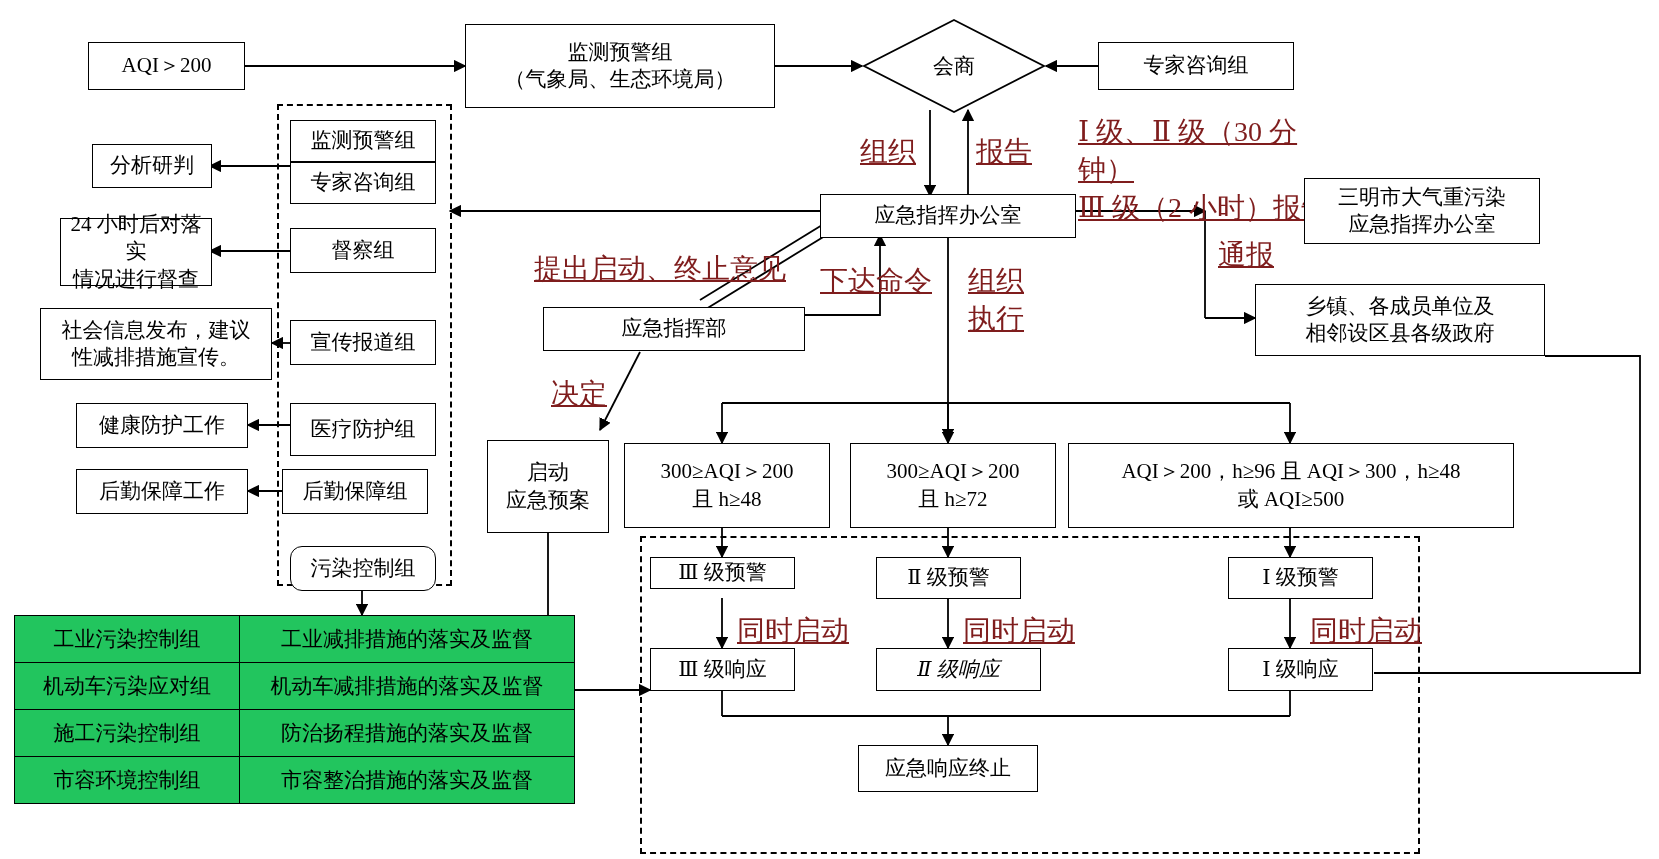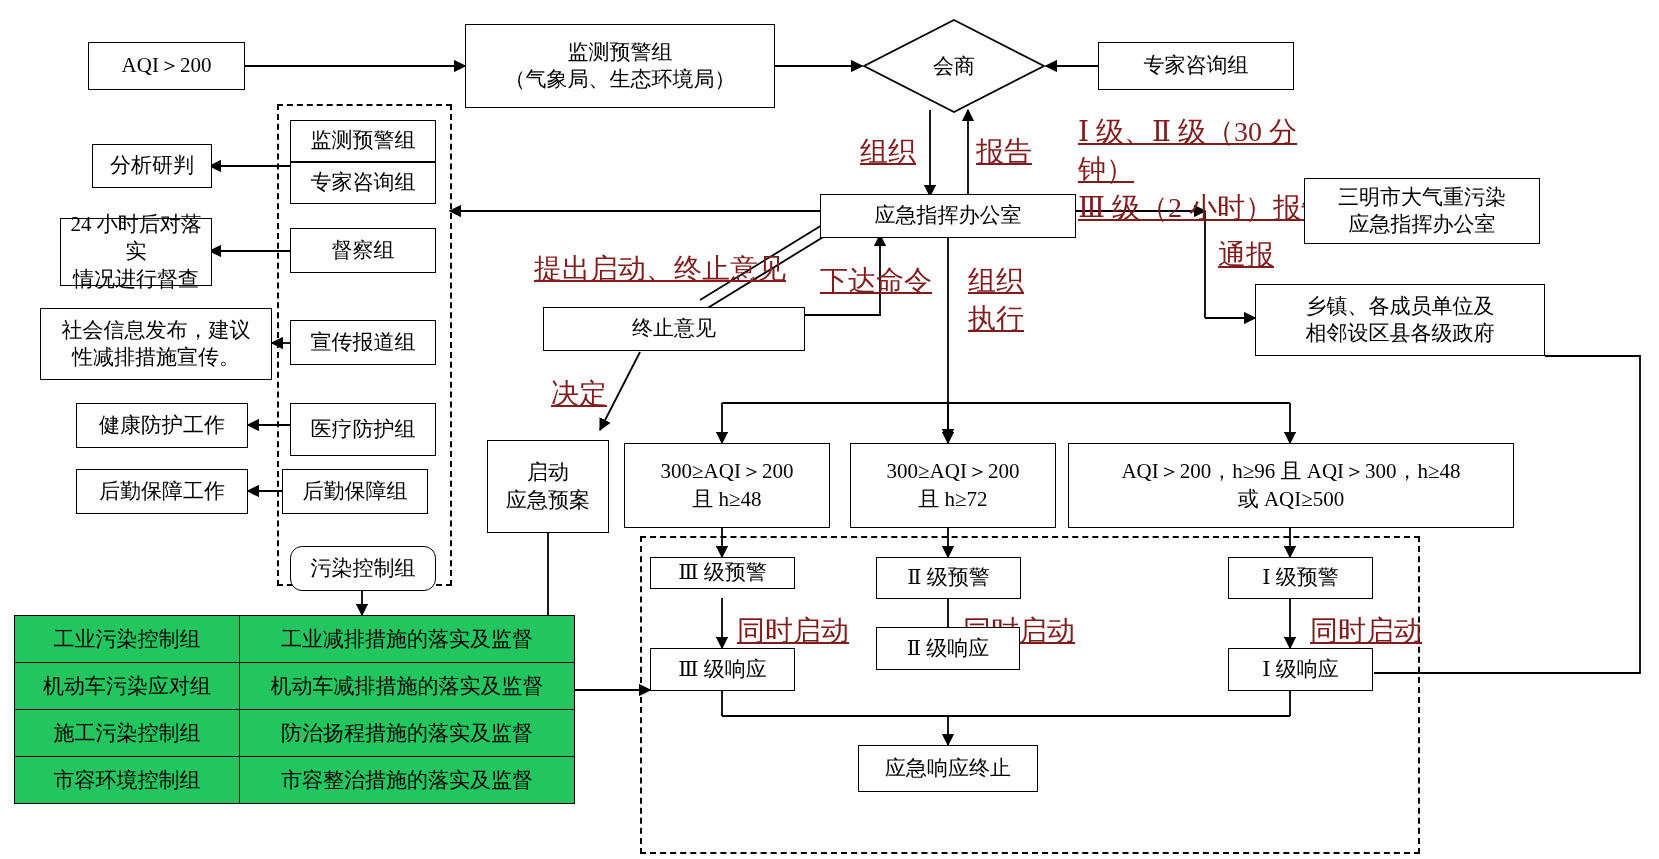--- a/index.html
+++ b/index.html
@@ -187,21 +187,21 @@
   <div class="box two-line" style="left:1255px; top:284px; width:290px; height:72px; white-space:pre-line;">乡镇、各成员单位及
 相邻设区县各级政府</div>
 
   <div class="box" style="left:820px; top:194px; width:256px; height:44px;">应急指挥办公室</div>
 
   <div class="label" style="left:534px; top:250px;">提出启动、终止意见</div>
   <div class="label" style="left:820px; top:262px;">下达命令</div>
   <div class="label multiline" style="left:968px; top:262px; width:60px; white-space:pre-line;">组织
 执行</div>
 
-  <div class="box" style="left:543px; top:307px; width:262px; height:44px;">终止意见</div>
+  <div class="box" style="left:543px; top:307px; width:262px; height:44px;">应急指挥部</div>
 
   <div class="label" style="left:551px; top:375px;">决定</div>
 
   <div class="box two-line" style="left:487px; top:440px; width:122px; height:93px; white-space:pre-line;">启动
 应急预案</div>
 
   <div class="box two-line" style="left:624px; top:443px; width:206px; height:85px; white-space:pre-line;">300≥AQI＞200
 且 h≥48</div>
   <div class="box two-line" style="left:850px; top:443px; width:206px; height:85px; white-space:pre-line;">300≥AQI＞200
 且 h≥72</div>
@@ -210,21 +210,21 @@
 
   <div class="box" style="left:650px; top:557px; width:145px; height:32px;">Ⅲ 级预警</div>
   <div class="box" style="left:876px; top:557px; width:145px; height:42px;">Ⅱ 级预警</div>
   <div class="box" style="left:1228px; top:557px; width:145px; height:42px;">Ⅰ 级预警</div>
 
   <div class="label" style="left:737px; top:612px;">同时启动</div>
   <div class="label" style="left:963px; top:612px;">同时启动</div>
   <div class="label" style="left:1310px; top:612px;">同时启动</div>
 
   <div class="box" style="left:650px; top:648px; width:145px; height:43px;">Ⅲ 级响应</div>
-  <div class="box" style="left:876px; top:627px; width:144px; height:43px;">Ⅱ 级响应</div>
+  <div class="box" style="left:876px; top:648px; width:165px; height:43px;font-style:italic;">Ⅱ 级响应</div>
   <div class="box" style="left:1228px; top:648px; width:145px; height:43px;">Ⅰ 级响应</div>
 
   <div class="box" style="left:858px; top:745px; width:180px; height:47px;">应急响应终止</div>
 
   <div class="box" style="left:290px; top:120px; width:146px; height:42px;">监测预警组</div>
   <div class="box" style="left:290px; top:162px; width:146px; height:42px;">专家咨询组</div>
   <div class="box" style="left:290px; top:228px; width:146px; height:45px;">督察组</div>
   <div class="box" style="left:290px; top:320px; width:146px; height:45px;">宣传报道组</div>
   <div class="box" style="left:290px; top:403px; width:146px; height:53px;">医疗防护组</div>
   <div class="box" style="left:282px; top:469px; width:146px; height:45px;text-align:right;">后勤保障组</div>

